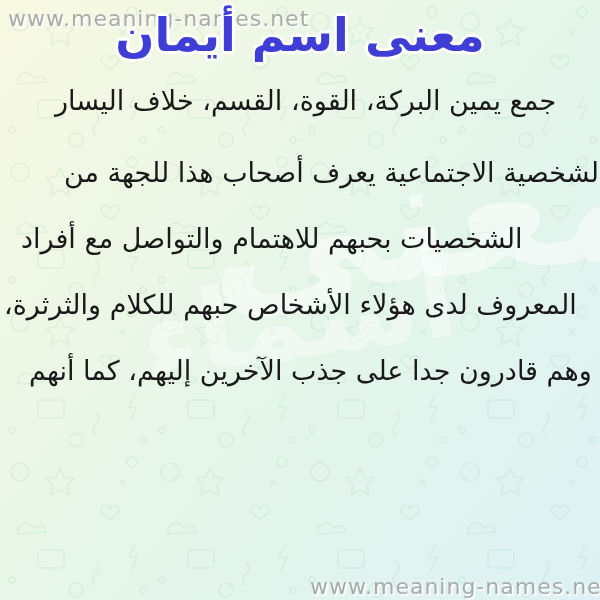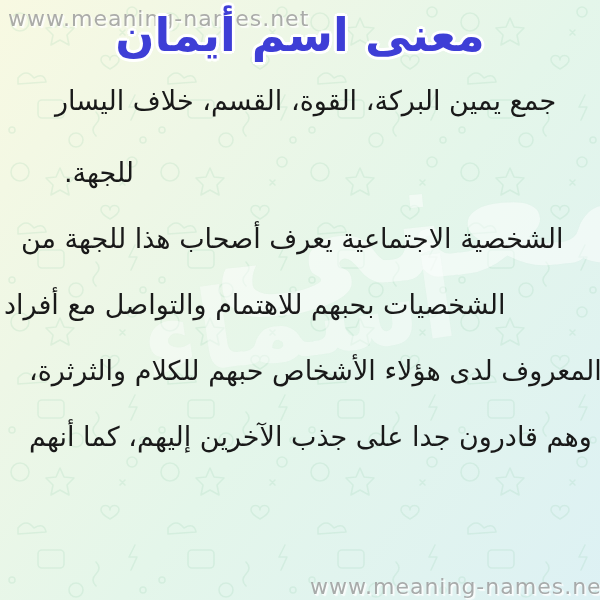--- a/index.html
+++ b/index.html
@@ -110,21 +110,20 @@
 
   <div class="logo-wm logo-wm-1">معنى</div>
   <div class="logo-wm logo-wm-2">أسماء</div>
 
   <div class="wm wm-top">www.meaning-names.net</div>
 
   <h1 class="page-title">معنى اسم أيمان</h1>
 
   <div class="body-text">
     <div class="text-line">جمع يمين البركة، القوة، القسم، خلاف اليسار</div>
-    <div class="text-line">للجهة.</div>
     <div class="text-line">الشخصية الاجتماعية يعرف أصحاب هذا للجهة من</div>
     <div class="text-line">الشخصيات بحبهم للاهتمام والتواصل مع أفراد</div>
     <div class="text-line">المعروف لدى هؤلاء الأشخاص حبهم للكلام والثرثرة،</div>
     <div class="text-line">وهم قادرون جدا على جذب الآخرين إليهم، كما أنهم</div>
   </div>
 
   <div class="wm wm-bottom">www.meaning-names.net</div>
 
 </div>
 

